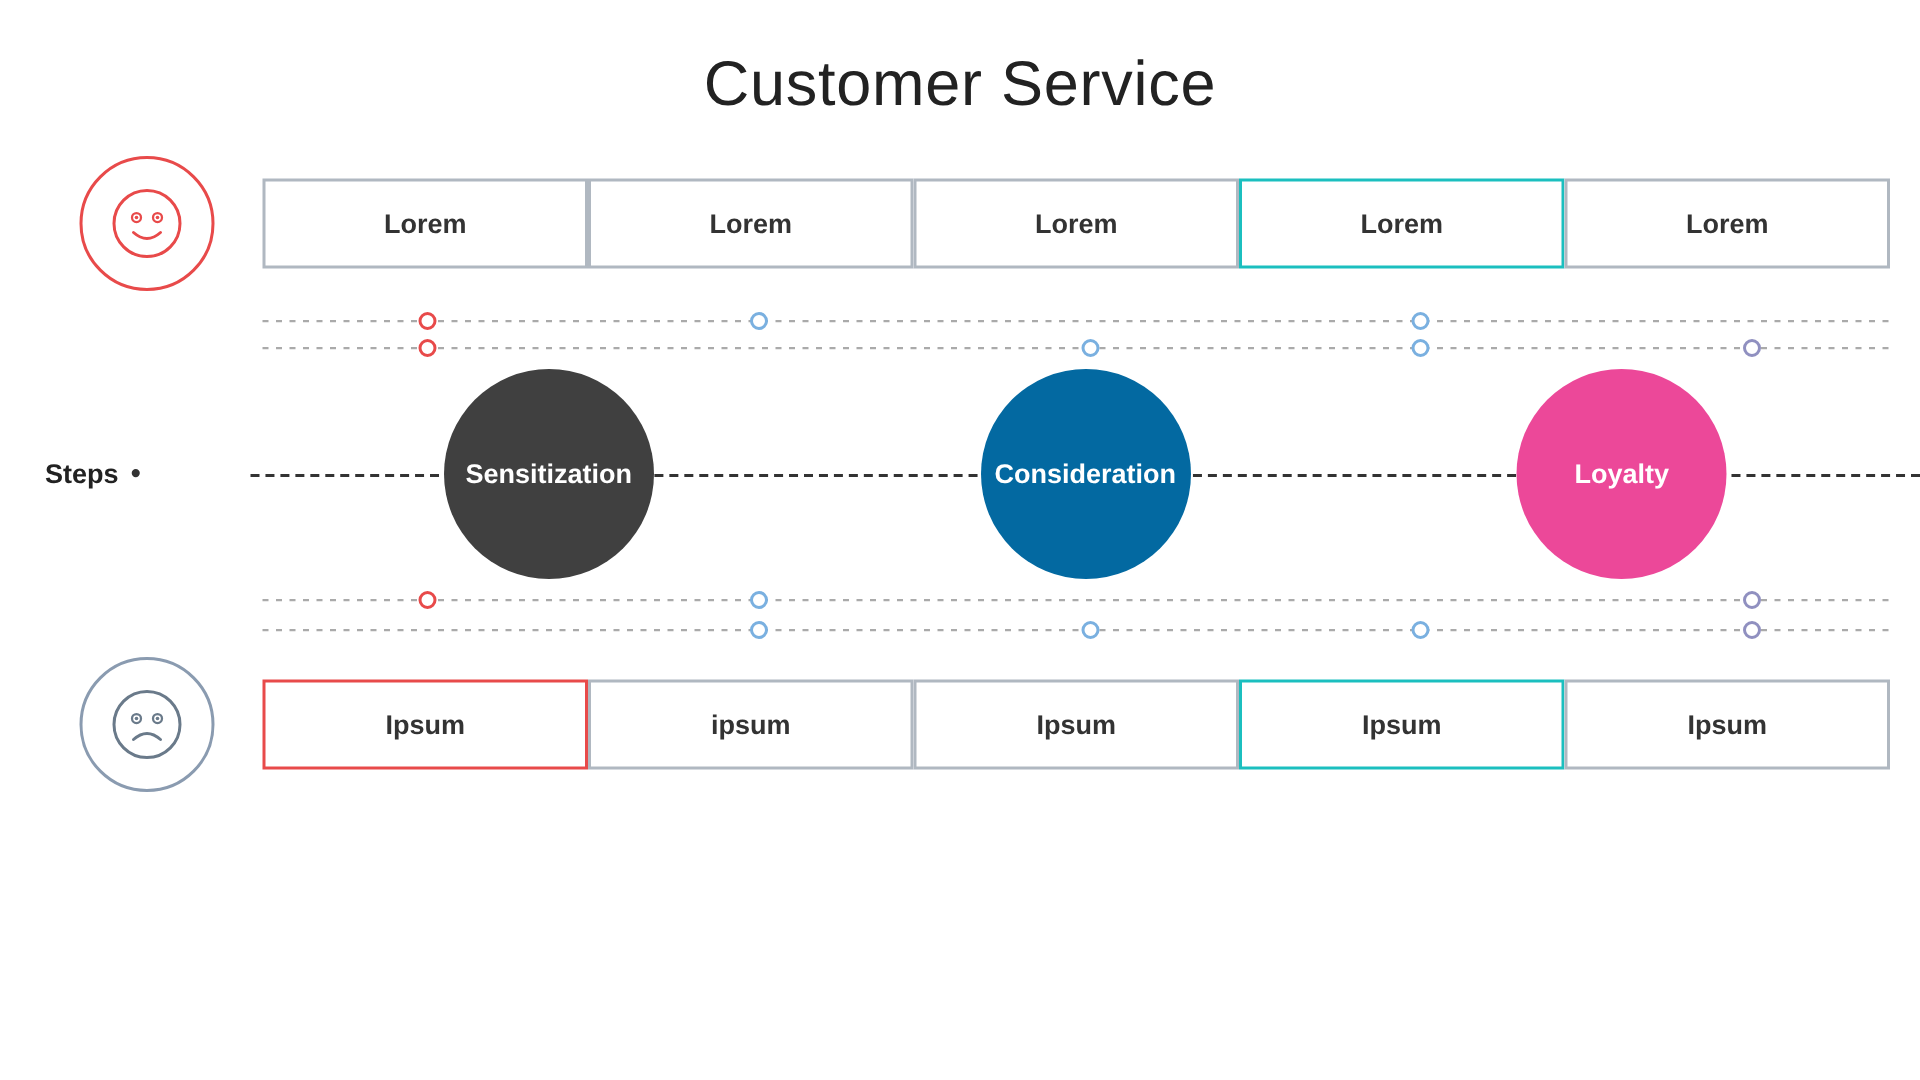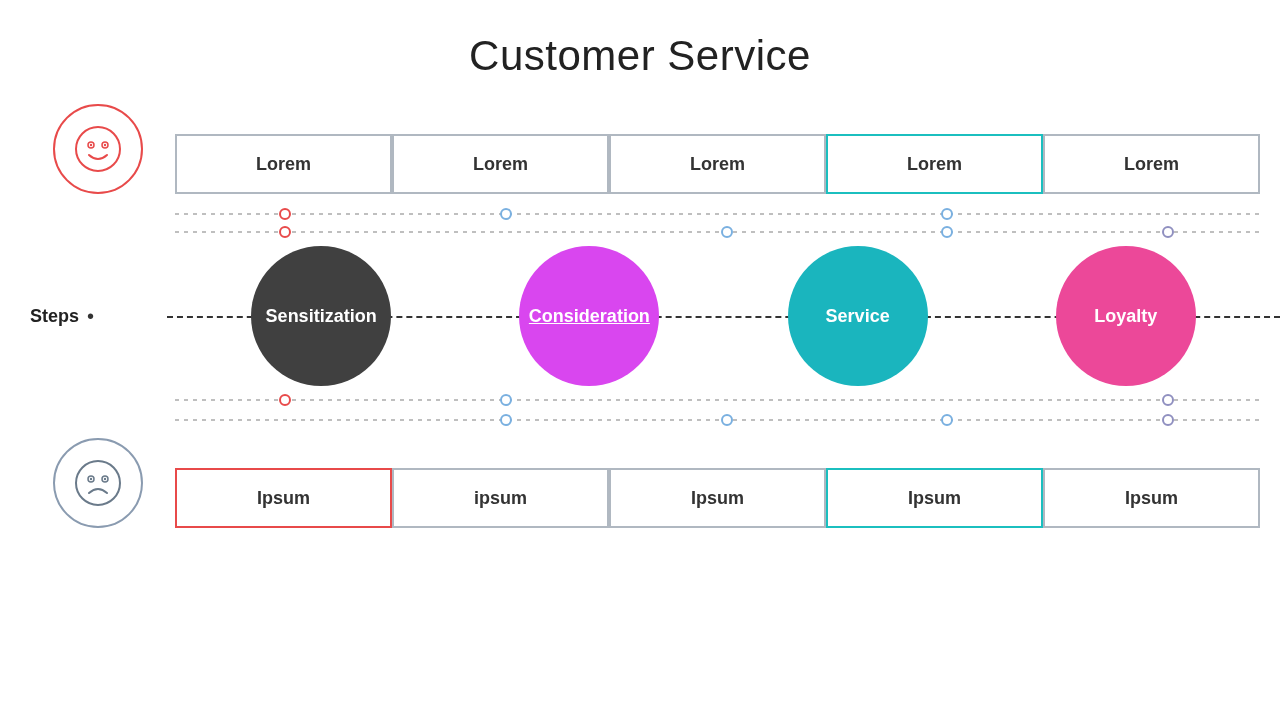--- a/index.html
+++ b/index.html
@@ -28,21 +28,21 @@
       display: flex;
       flex-direction: column;
       align-items: center;
       position: relative;
       padding: 0 20px;
     }
 
     
     .row-with-avatar {
       display: flex;
-      align-items: flex-end;
+      align-items: center;
       width: 100%;
       position: relative;
     }
 
     .avatar-area {
       width: 155px;
       display: flex;
       justify-content: center;
       align-items: center;
       flex-shrink: 0;
@@ -154,21 +154,21 @@
       display: flex;
       align-items: center;
       justify-content: center;
       font-size: 18px;
       font-weight: 700;
       color: #fff;
       text-align: center;
     }
 
     .circle-red { background: #404040; }
-    .circle-navy { background: #d946ef; text-decoration: underline; }
+    .circle-navy { background: #0369a1; }
     .circle-mauve { background: #7a3d5a; }
     .circle-teal { background: #1ab5be; }
     .circle-purple { background: #ec4899; }
   </style>
 </head>
 <body>
 
 <div class="page-title">Customer Service</div>
 
 <div class="main-content" style="flex:1; width:100%; position:relative;">
@@ -219,23 +219,20 @@
     </div>
     <div class="circles-row">
       <div class="dashed-connector"></div>
       <div class="step-circle">
         <div class="circle-inner circle-red">Sensitization</div>
       </div>
       <div class="step-circle">
         <div class="circle-inner circle-navy">Consideration</div>
       </div>
       <div class="step-circle">
-        <div class="circle-inner circle-teal">Service</div>
-      </div>
-      <div class="step-circle">
         <div class="circle-inner circle-purple">Loyalty</div>
       </div>
     </div>
   </div>
 
   <div style="width:100%; position:relative; height:50px; margin-bottom:2px;">
     <svg width="100%" height="50">
       <line x1="155" y1="14" x2="1255" y2="14" stroke="#aaa" stroke-width="1.5" stroke-dasharray="4,5"></line>
       <circle cx="265" cy="14" r="5" fill="white" stroke="#e84a4a" stroke-width="2"></circle>
       <circle cx="486" cy="14" r="5" fill="white" stroke="#7ab0e0" stroke-width="2"></circle>

